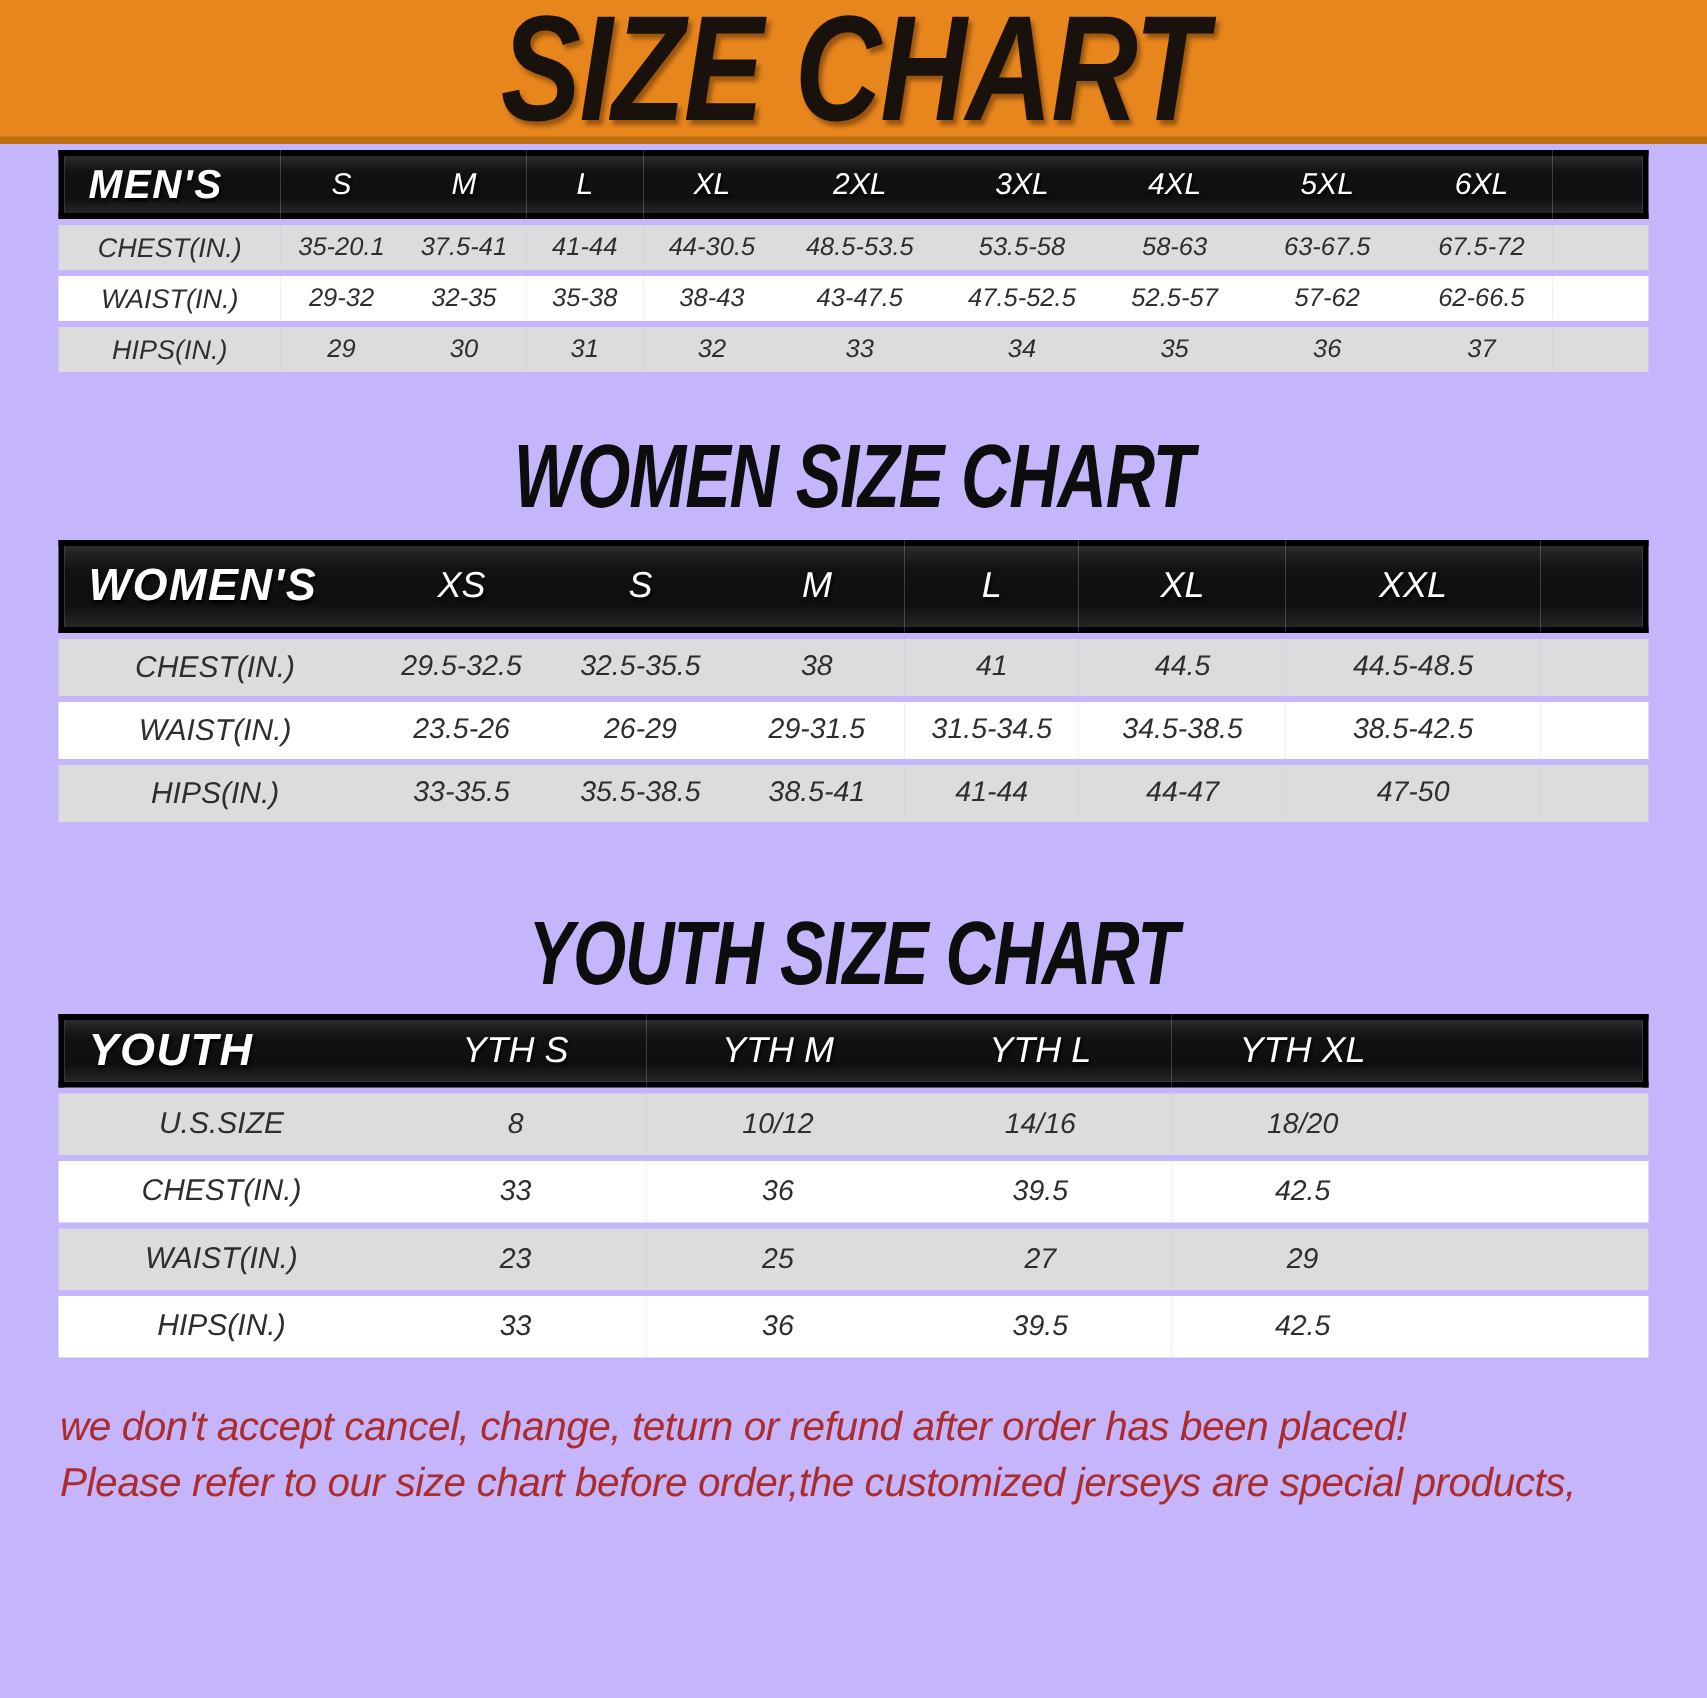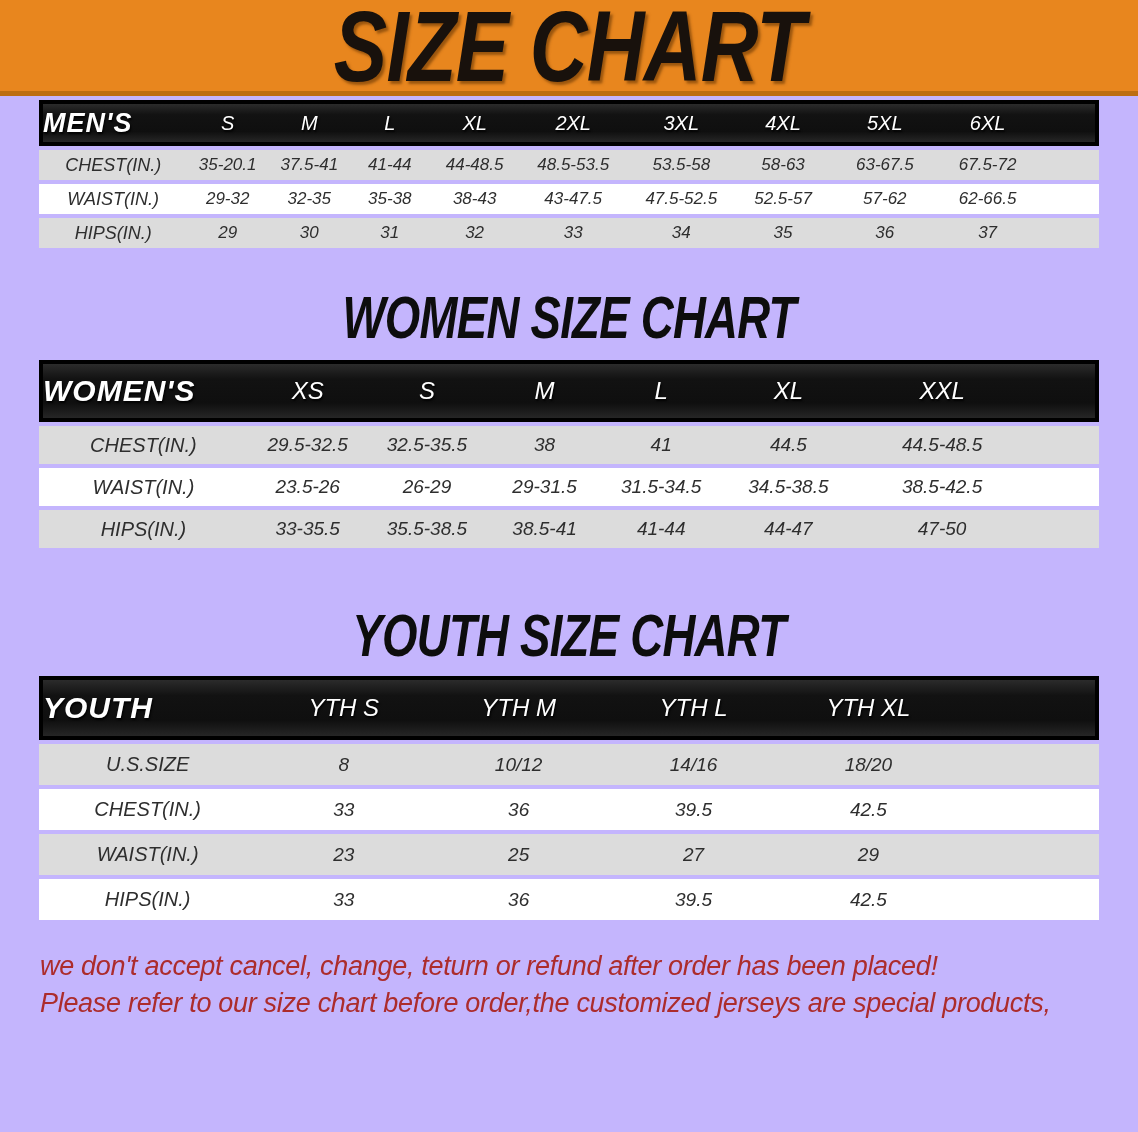--- a/index.html
+++ b/index.html
@@ -73,39 +73,40 @@
     color: #ffffff;
     border-top: 4px solid #000000;
     border-bottom: 4px solid #000000;
     text-shadow: 1px 2px 2px rgba(0,0,0,0.9);
     font-weight: normal;
   }
   tr.hdr th:first-child { border-left: 4px solid #000000; }
   tr.hdr th:last-child  { border-right: 4px solid #000000; }
   tr.hdr th.hl {
     text-align: left;
+    padding-left: 16px;
     font-weight: bold;
     letter-spacing: 1px;
     margin-top: 44px;
   }
   .row-gray  td { background: #DCDCDC; }
   .row-white td { background: #FFFFFF; }
   .tbl td { color: #2e2e2e; }
   
   .t-men tr.hdr th { height: 46px; font-size: 20px; }
   .t-men tr.hdr th.hl { font-size: 27px; }
   .t-men td { height: 30px; font-size: 17px; }
   .t-men td.lbl { font-size: 18px; }
   
   .t-women tr.hdr th { height: 62px; font-size: 24px; }
   .t-women tr.hdr th.hl { font-size: 30px; }
   .t-women td { height: 38px; font-size: 19px; }
   .t-women td.lbl { font-size: 20px; }
   
-  .t-youth tr.hdr th { height: 64px; font-size: 24px; }
+  .t-youth tr.hdr th { height: 49px; font-size: 24px; }
   .t-youth tr.hdr th.hl { font-size: 30px; }
   .t-youth td { height: 41px; font-size: 19px; }
   .t-youth td.lbl { font-size: 20px; }
   
   .disclaimer {
     margin: 24px 0 0 40px;
     color: #AC2C2C;
     font-size: 27px;
     letter-spacing: -0.3px;
     line-height: 37px;
@@ -148,21 +149,21 @@
       <th>4XL</th>
       <th>5XL</th>
       <th>6XL</th>
       <th></th>
     </tr>
     <tr class="row-gray">
       <td class="lbl">CHEST(IN.)</td>
       <td>35-20.1</td>
       <td>37.5-41</td>
       <td>41-44</td>
-      <td>44-48.5</td>
+      <td>44-30.5</td>
       <td>48.5-53.5</td>
       <td>53.5-58</td>
       <td>58-63</td>
       <td>63-67.5</td>
       <td>67.5-72</td>
       <td></td>
     </tr>
     <tr class="row-white">
       <td class="lbl">WAIST(IN.)</td>
       <td>29-32</td>

